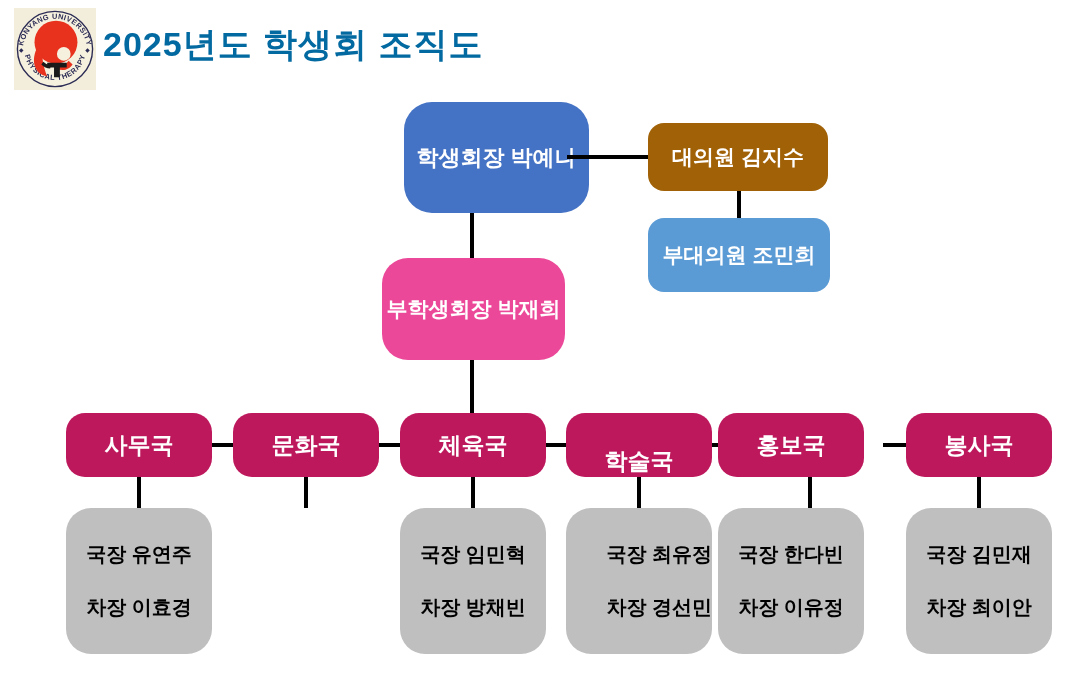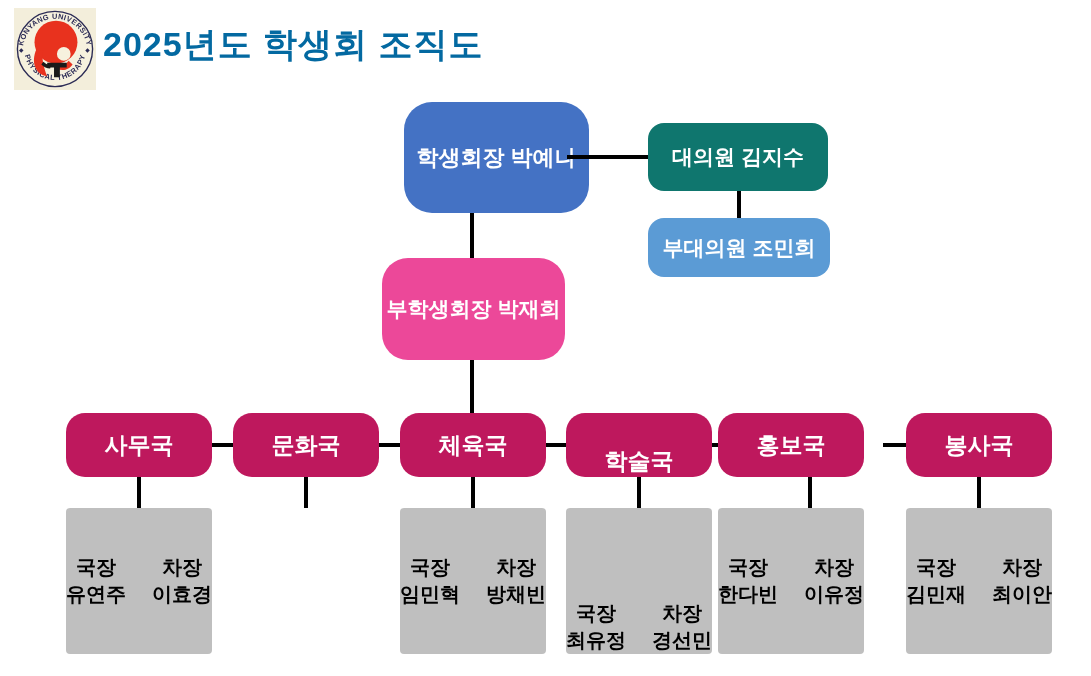--- a/index.html
+++ b/index.html
@@ -2,26 +2,26 @@
 <html><head>
 <meta charset="utf-8">
 <style>
   html,body{margin:0;padding:0;}
   body{font-family:"Liberation Sans","DejaVu Sans",sans-serif;background:#fff;}
   .canvas{position:relative;width:1091px;height:676px;background:#ffffff;overflow:hidden;}
   .abs{position:absolute;box-sizing:border-box;}
   .title{left:103px;top:22px;font-size:34px;font-weight:bold;color:#0369a1;letter-spacing:1px;white-space:nowrap;}
   .node{display:flex;align-items:center;justify-content:center;text-align:center;font-weight:bold;}
   .president{left:404px;top:102px;width:185px;height:111px;background:#4472C4;border-radius:28px;color:#fff;font-size:22px;}
-  .rep{left:648px;top:123px;width:180px;height:68px;background:#0f766e;border-radius:16px;color:#fff;font-size:21px;}
-  .vrep{left:648px;top:218px;width:182px;height:59px;background:#5B9BD5;border-radius:16px;color:#fff;font-size:21px;}
+  .rep{left:648px;top:123px;width:180px;height:68px;background:#a16207;border-radius:16px;color:#fff;font-size:21px;}
+  .vrep{left:648px;top:218px;width:182px;height:74px;background:#5B9BD5;border-radius:16px;color:#fff;font-size:21px;}
   .vp{left:382px;top:258px;width:183px;height:102px;background:#ec4899;border-radius:26px;color:#fff;font-size:21px;}
   .dept{top:413px;width:146px;height:64px;background:#be185d;border-radius:19px;color:#fff;font-size:23px;}
-  .staff{top:508px;width:146px;height:146px;background:#BFBFBF;border-radius:4px;color:#000;font-size:20px;font-weight:bold;
-         display:flex;flex-direction:row;align-items:center;justify-content:center;gap:26px;text-align:center;}
+  .staff{top:508px;width:146px;height:146px;background:#BFBFBF;border-radius:25px;color:#000;font-size:20px;font-weight:bold;
+         display:flex;flex-direction:column;align-items:center;justify-content:center;gap:26px;text-align:center;}
   .line{background:#000;}
   .logo{left:14px;top:8px;width:82px;height:82px;}
   .c0{left:66px;}  .c1{left:233px;text-align:center;} .c2{left:400px;} .c3{left:566px;align-items:flex-end;} .c4{left:718px;} .c5{left:906px;}
 </style>
 </head>
 <body>
 
 <div class="canvas">
 
   <svg class="abs logo" viewBox="0 0 84 84">

